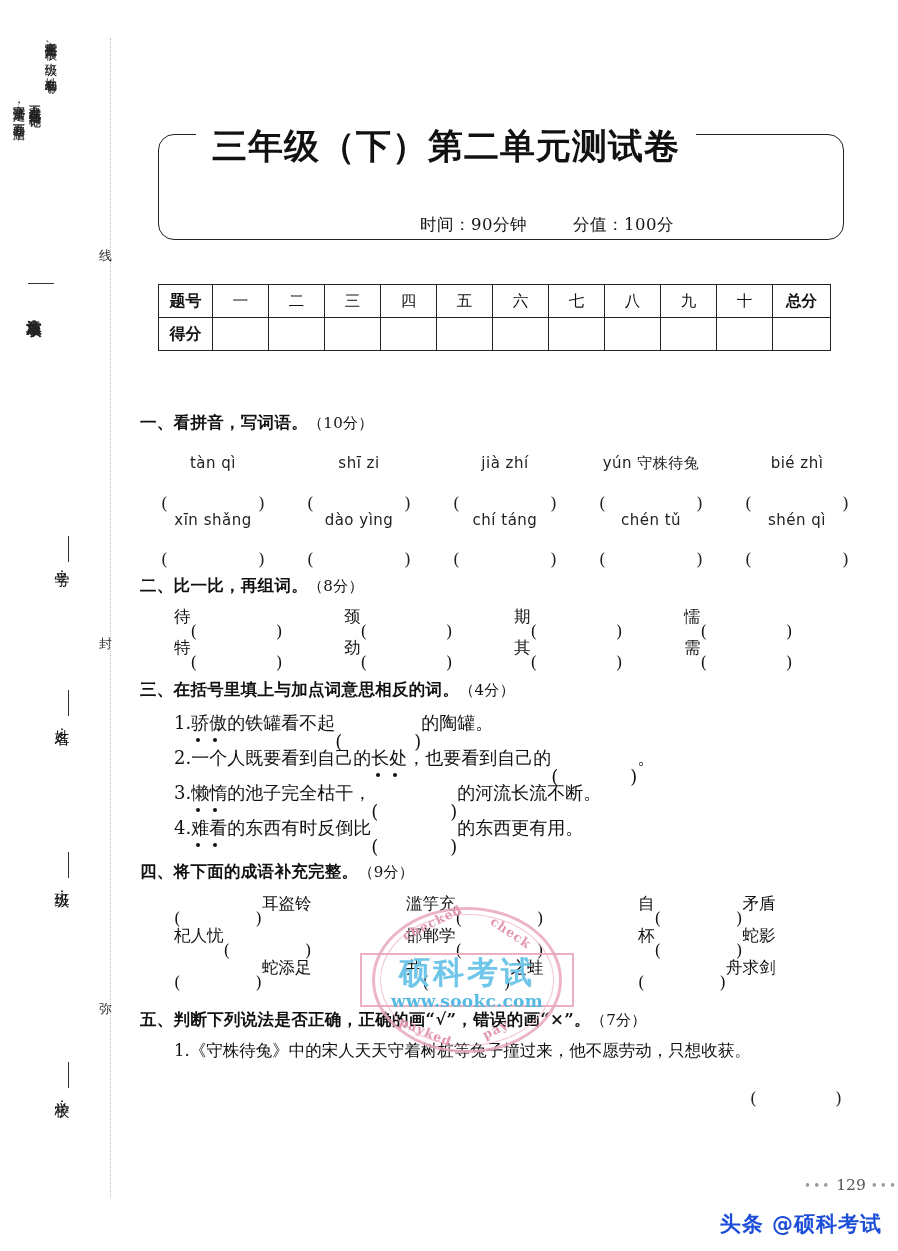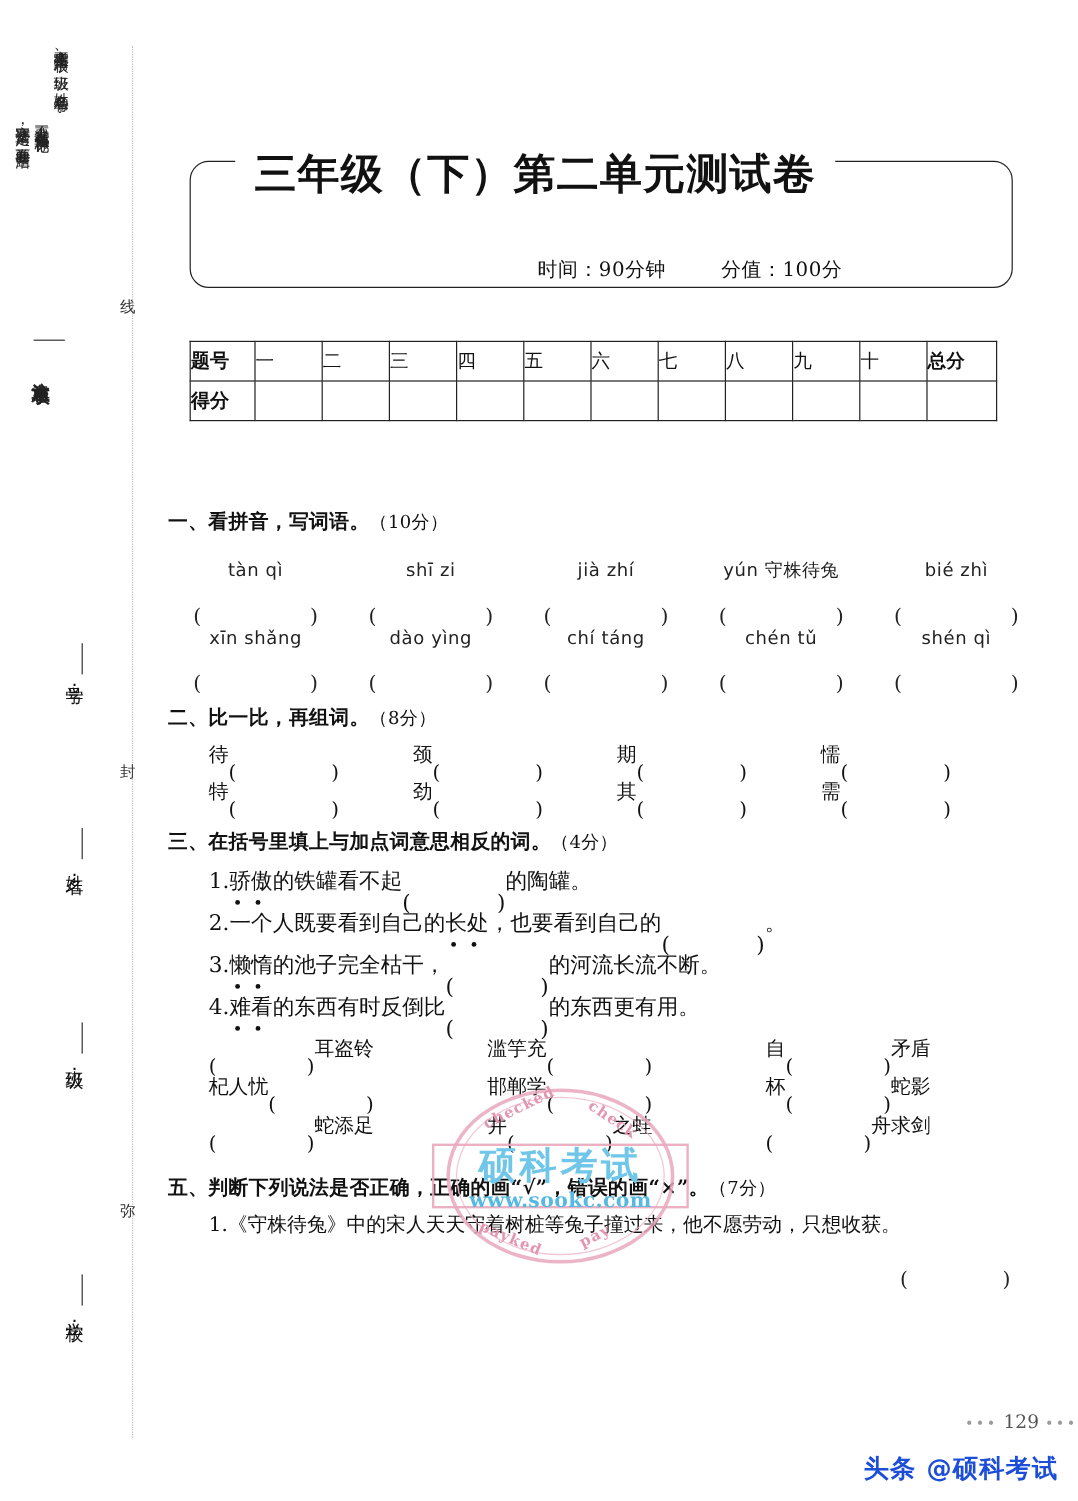--- a/index.html
+++ b/index.html
@@ -108,55 +108,56 @@
     font-weight: bold;
     letter-spacing: 1px;
     background: #fff;
     padding: 0 8px;
     color: #111;
     font-family: "DejaVu Sans", "Liberation Sans", sans-serif;
     line-height: 44px;
   }
   .title-meta {
     position: absolute;
-    left: 438px; top: 214px;
+    left: 410px; top: 214px;
     background: #fff;
     padding: 0 10px;
     font-size: 16.5px;
     white-space: nowrap;
     color: #111;
     letter-spacing: 0.5px;
   }
   .title-meta .gap { display: inline-block; width: 46px; }
 
   
   .scoretable {
     position: absolute;
     left: 158px; top: 284px;
     border-collapse: collapse;
   }
   .scoretable td {
     border: 1.1px solid #222;
     height: 33px;
+    text-align: center;
     vertical-align: middle;
     font-size: 15.5px;
     color: #111;
   }
   .scoretable td.hdr {
     width: 54px;
     font-weight: bold;
     font-size: 16px;
   }
   .scoretable td.num { width: 56px; }
   .scoretable td.tot { width: 58px; font-weight: bold; }
 
   
   .content {
     position: absolute;
-    left: 140px; top: 424px;
+    left: 140px; top: 412px;
     width: 730px;
   }
   .q-head {
     font-size: 16.5px;
     font-weight: bold;
     color: #111;
     letter-spacing: 0.3px;
     margin-bottom: 6px;
   }
   .q-head .pts {
@@ -495,20 +496,23 @@
     </div>
 
     <div class="sec3line">
       <span>3.</span><span class="dotword">懒惰</span><span>的池子完全枯干，</span><span class="blank"><span class="lp">(</span><span class="rp">)</span></span><span>的河流长流不断。</span>
     </div>
 
     <div class="sec3line">
       <span>4.</span><span class="dotword">难看</span><span>的东西有时反倒比</span><span class="blank"><span class="lp">(</span><span class="rp">)</span></span><span>的东西更有用。</span>
     </div>
 
+    <div class="q-head" style="margin-top:20px">
+      <span>四、将下面的成语补充完整。</span><span class="pts">（9分）</span>
+    </div>
 
     <div class="idiomrow">
       <div class="icell"><span></span><span class="pr"><span class="lp">(</span><span class="rp">)</span></span><span>耳盗铃</span></div>
       <div class="icell"><span>滥竽充</span><span class="pr"><span class="lp">(</span><span class="rp">)</span></span><span></span></div>
       <div class="icell"><span>自</span><span class="pr"><span class="lp">(</span><span class="rp">)</span></span><span>矛盾</span></div>
     </div>
     <div class="idiomrow">
       <div class="icell"><span>杞人忧</span><span class="pr"><span class="lp">(</span><span class="rp">)</span></span><span></span></div>
       <div class="icell"><span>邯郸学</span><span class="pr"><span class="lp">(</span><span class="rp">)</span></span><span></span></div>
       <div class="icell"><span>杯</span><span class="pr"><span class="lp">(</span><span class="rp">)</span></span><span>蛇影</span></div>

